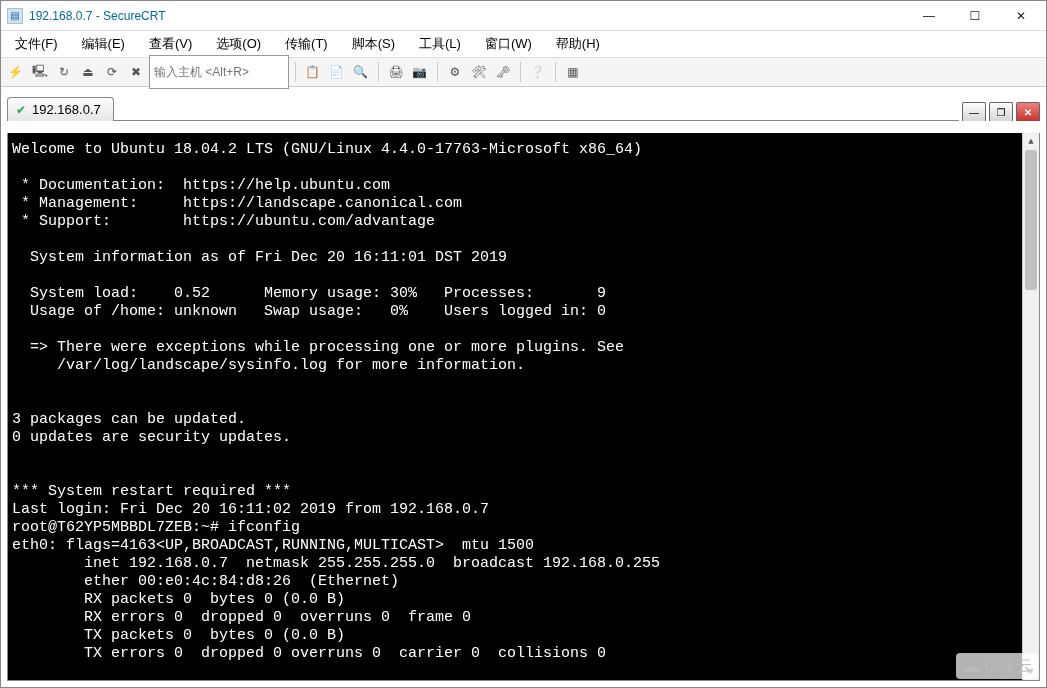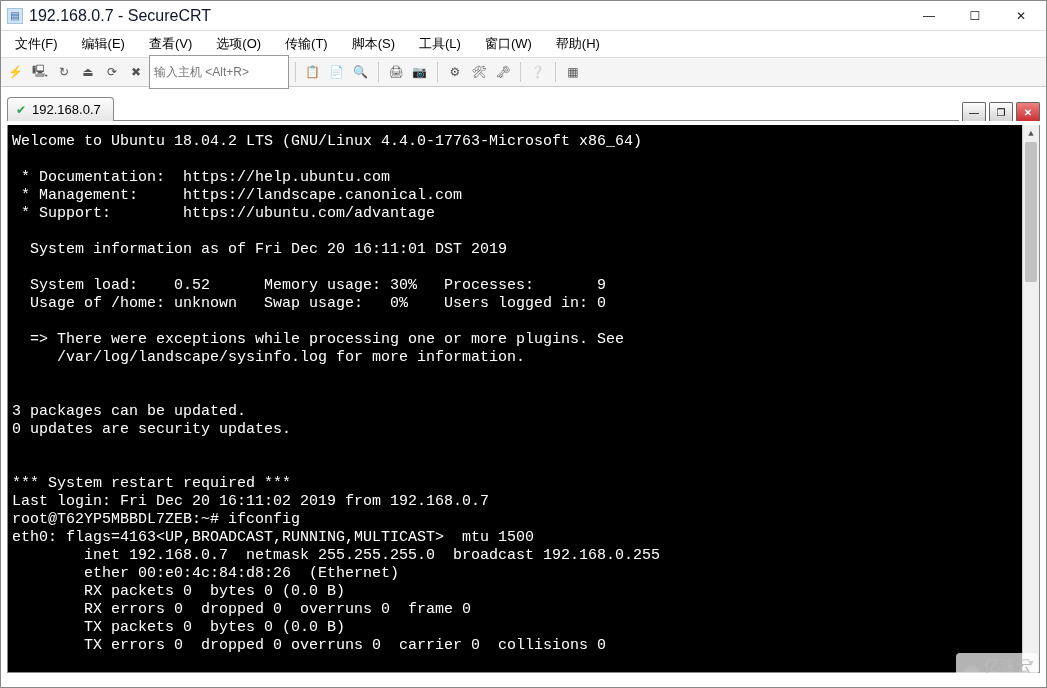--- a/index.html
+++ b/index.html
@@ -23,21 +23,21 @@
 }
 .titlebar .app-icon {
   width: 16px; height: 16px;
   margin-right: 6px;
   display: inline-flex; align-items: center; justify-content: center;
   background: #d0e4f5;
   border: 1px solid #a0c4de;
   font-size: 10px;
   color: #336699;
 }
-.titlebar .title-text { font-size: 16px; color: #0f172a; }
+.titlebar .title-text { font-size: 12px; color: #0369a1; }
 .titlebar .spacer { flex: 1; }
 .win-btn {
   width: 46px; height: 30px;
   display: inline-flex; align-items: center; justify-content: center;
   color: #222; font-size: 12px;
   cursor: pointer;
 }
 
 .menubar {
   height: 26px;
@@ -105,21 +105,21 @@
   border-bottom: none;
   border-radius: 2px 2px 0 0;
   display: inline-flex; align-items: center; justify-content: center;
   font-size: 10px;
   cursor: pointer;
 }
 .tab-winbtn.close { background: linear-gradient(#f08080, #c83030); color: #fff; font-weight: bold; }
 
 .terminal {
   position: relative;
-  margin: 4px 6px 0 6px;
+  margin: 12px 6px 0 6px;
   border: 1px solid #888;
   border-top: none;
   height: 548px;
   background: #000;
   color: #fff;
   font-family: "Consolas", "Courier New", monospace;
   font-size: 15px;
   line-height: 18px;
   overflow: hidden;
   display: flex;

